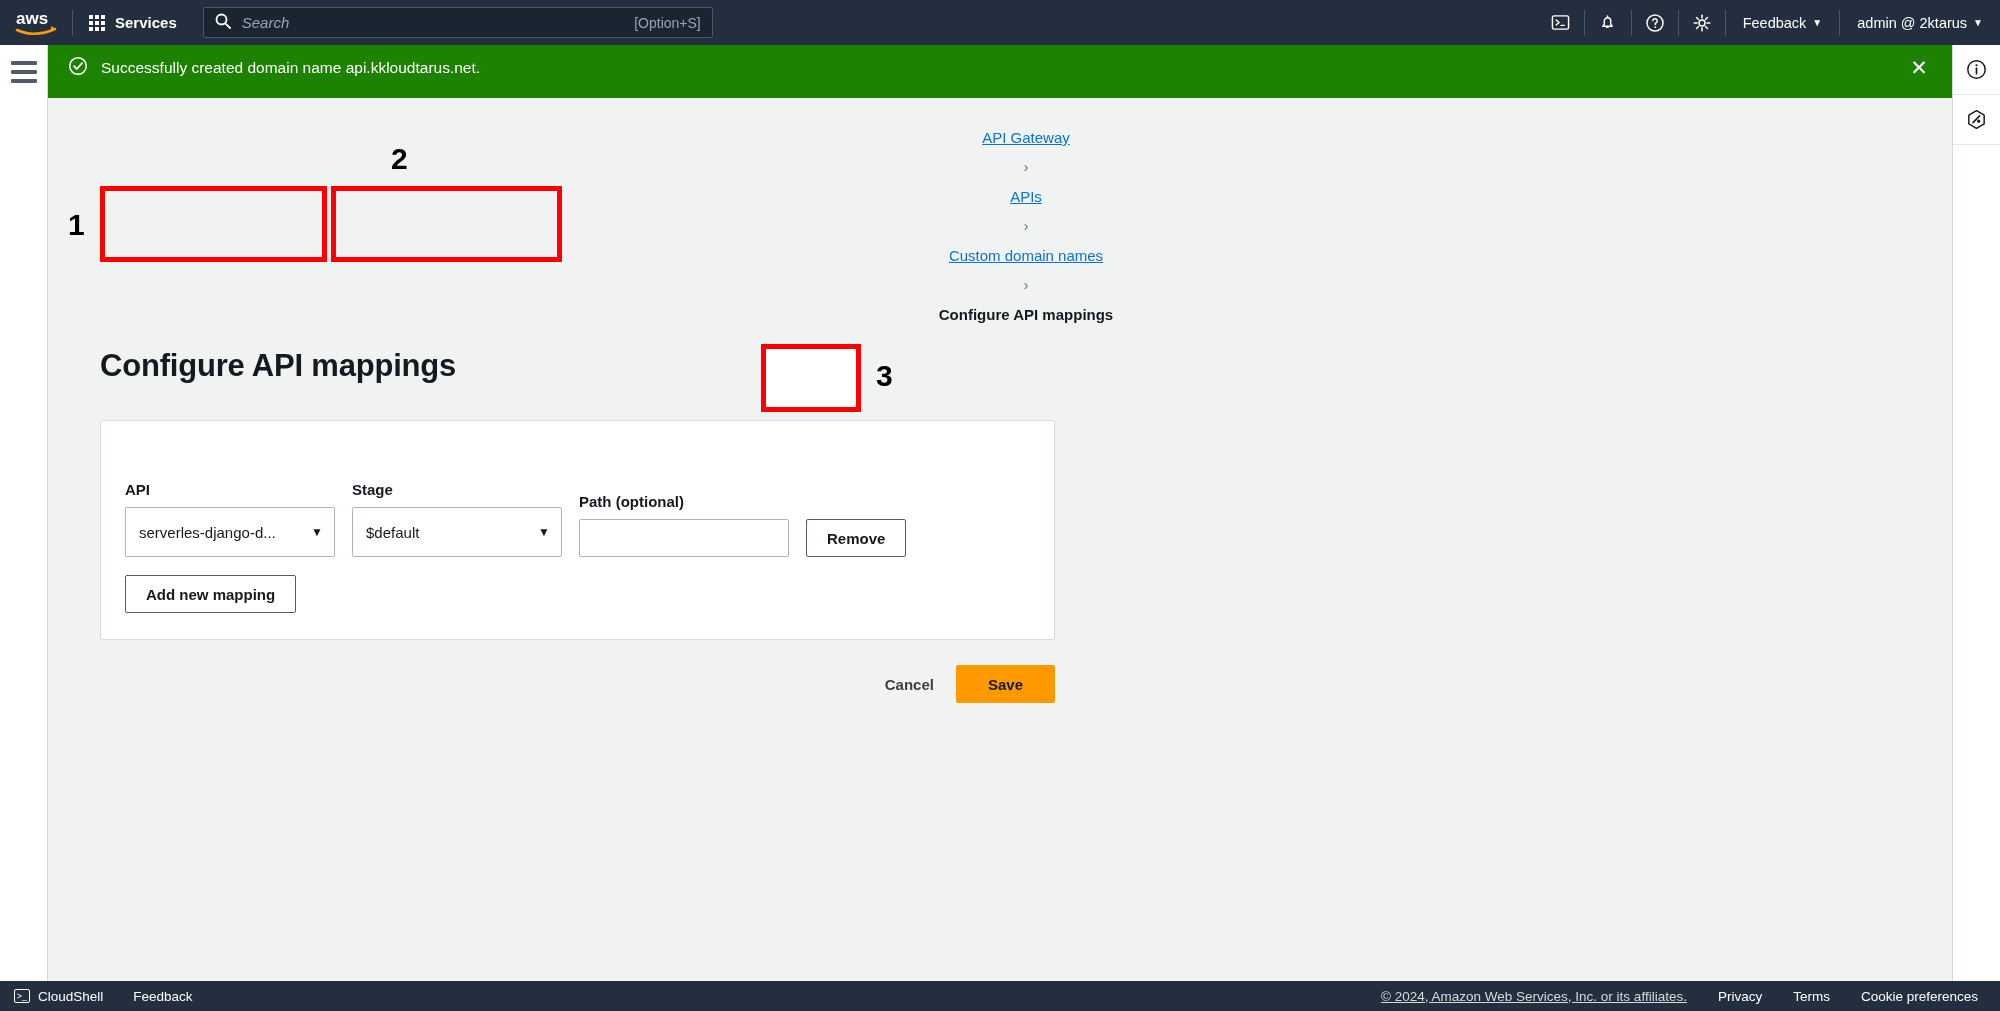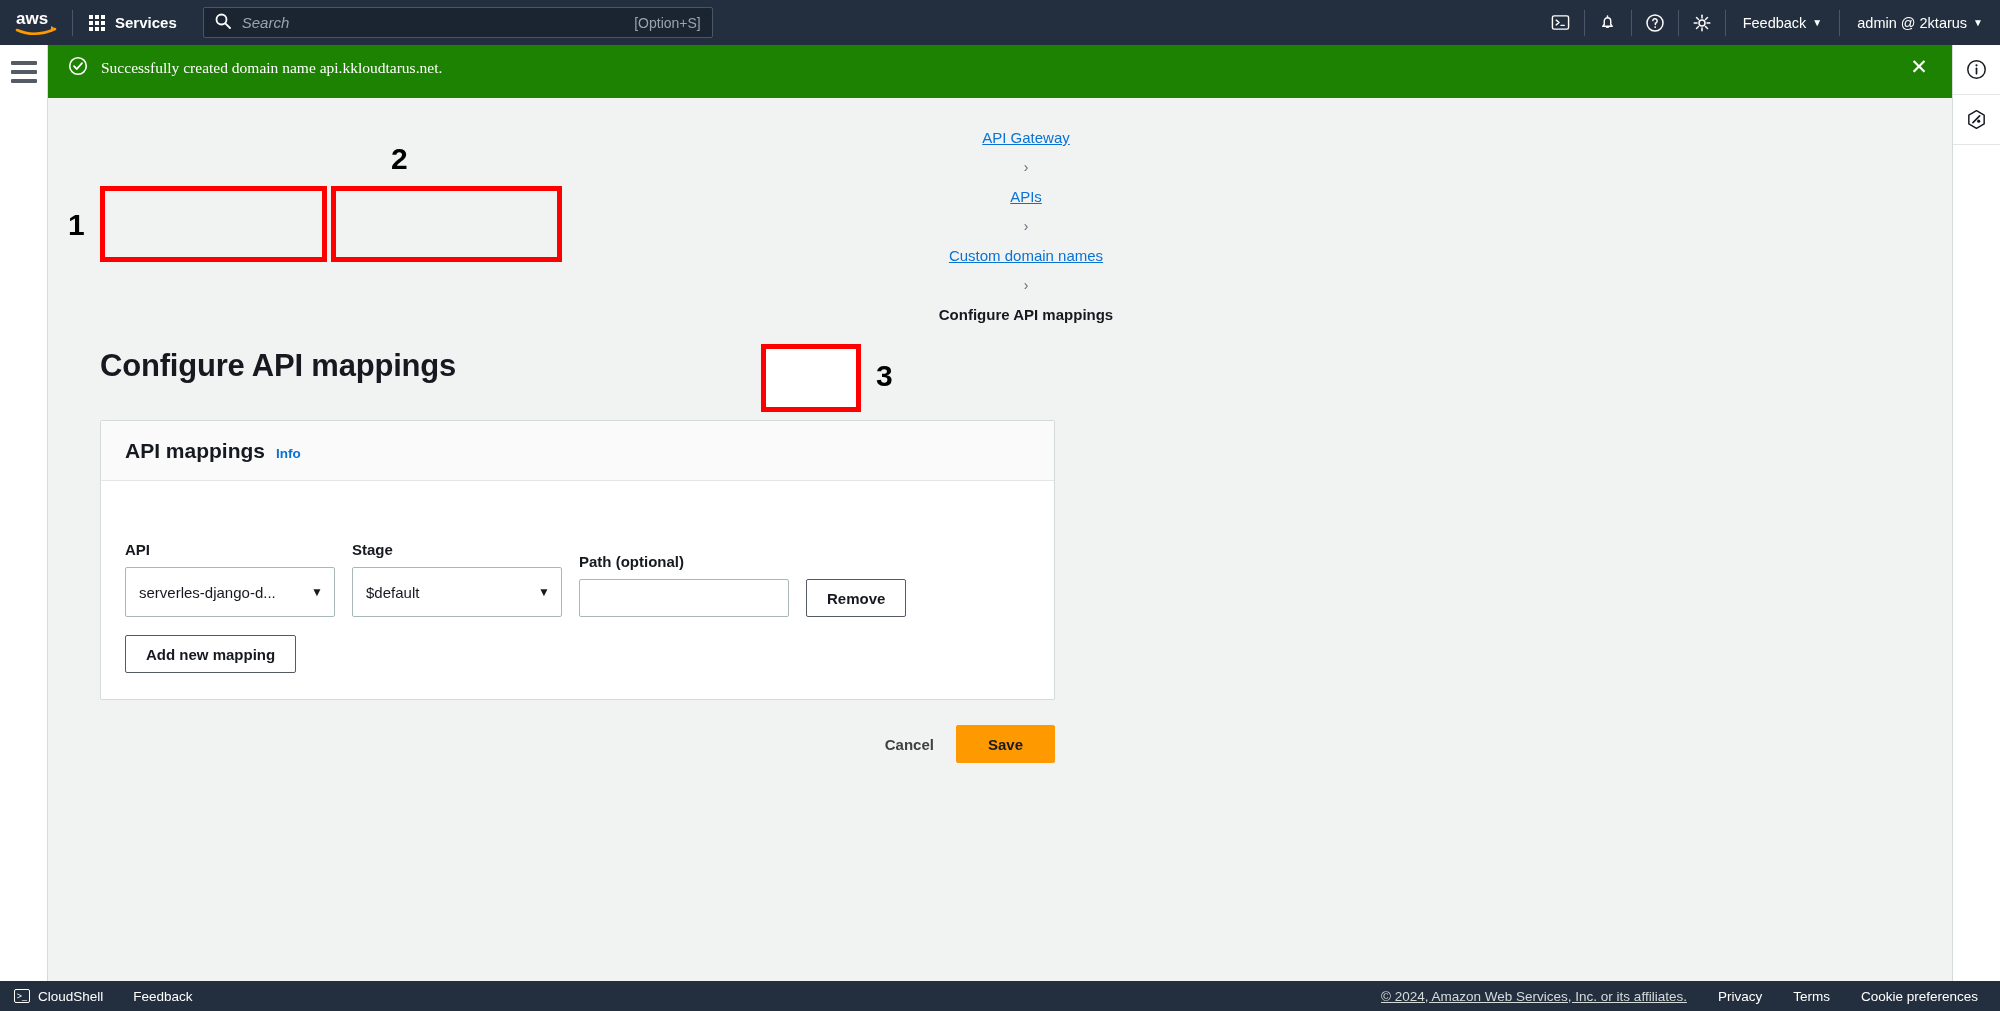--- a/index.html
+++ b/index.html
@@ -177,21 +177,20 @@
 
   
   .flash {
     background: #1d8102;
     height: 53px;
     flex: 0 0 53px;
     display: flex;
     align-items: center;
     padding: 0 18px 8px 20px;
     color: #ffffff;
-    font-family: Liberation Serif, serif;
   }
   .flash-check { flex: 0 0 auto; margin-right: 13px; }
   .flash-msg { font-size: 15.5px; flex: 1; }
   .flash-close {
     width: 30px; height: 30px;
     display: flex; align-items: center; justify-content: center;
     cursor: pointer;
     font-size: 21px;
     line-height: 1;
     color: #ffffff;
@@ -518,24 +517,20 @@
           <span class="bc-link">APIs</span>
           <span class="bc-sep">›</span>
           <span class="bc-link">Custom domain names</span>
           <span class="bc-sep">›</span>
           <span class="bc-current">Configure API mappings</span>
         </div>
 
         <h1 class="page-title">Configure API mappings</h1>
 
         <div class="card">
-          <div class="card-header">
-            <span class="card-title">API mappings</span>
-            <span class="info-link">Info</span>
-          </div>
           <div class="card-body">
             <div class="field-row">
 
               <div class="field">
                 <span class="field-label">API</span>
                 <div class="select-box">
                   <span>serverles-django-d...</span>
                   <span class="sel-caret">▼</span>
                 </div>
               </div>

